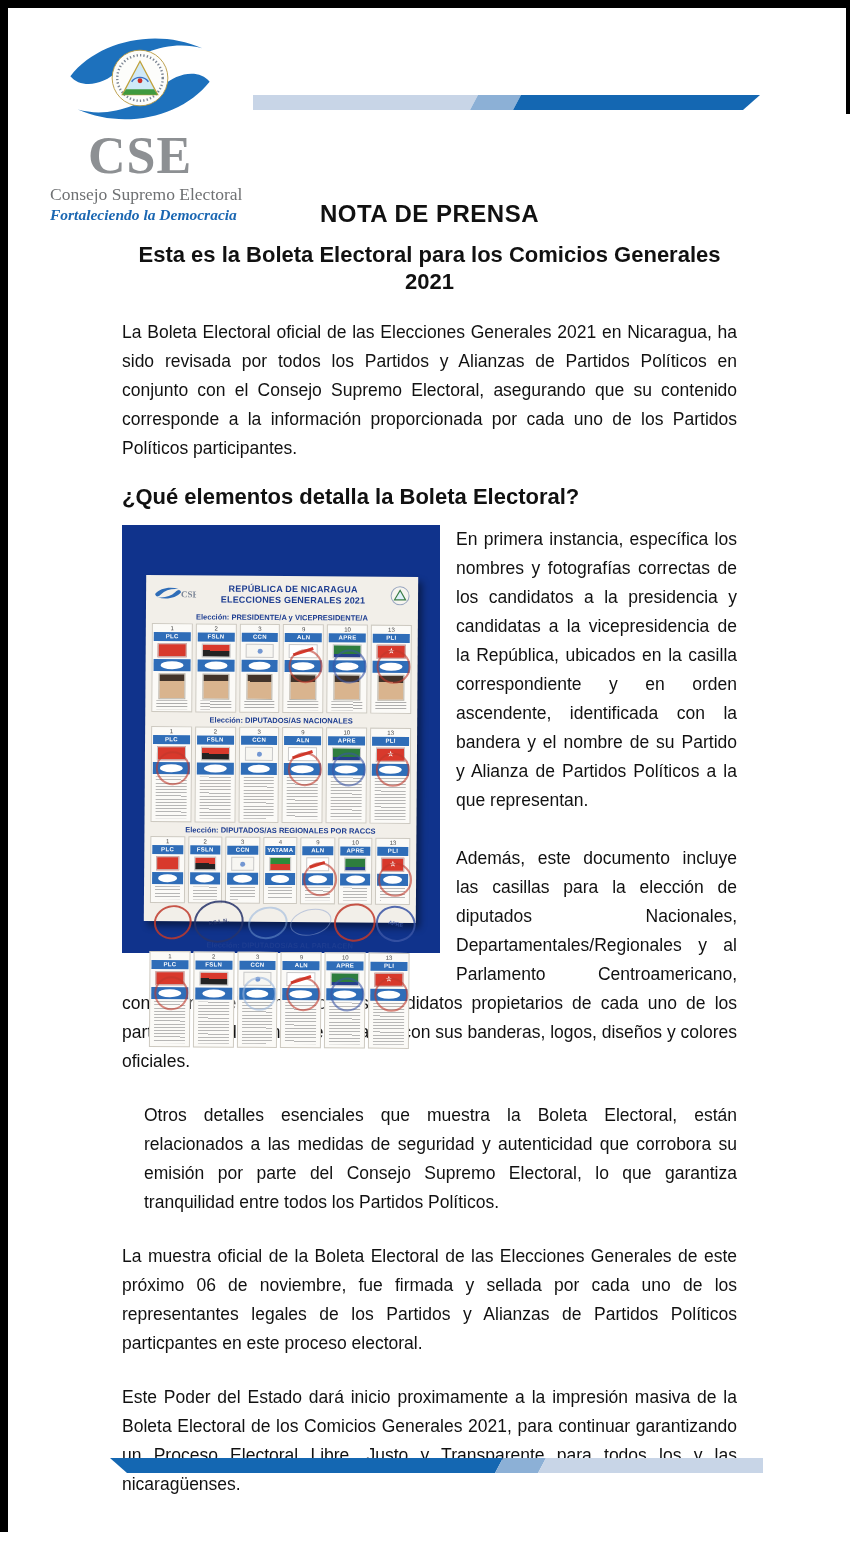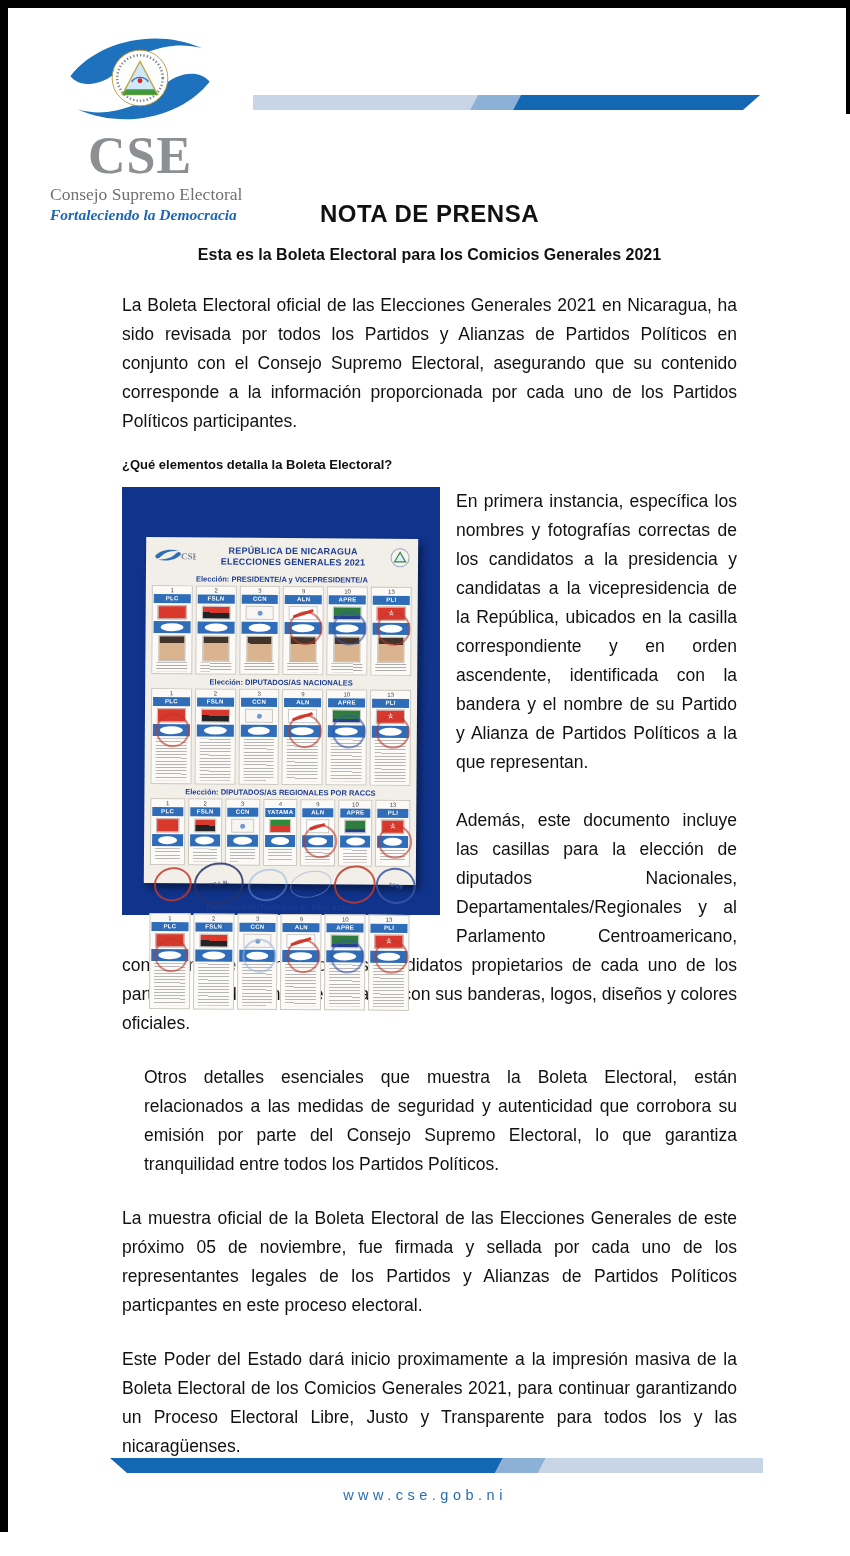--- a/index.html
+++ b/index.html
@@ -18,24 +18,24 @@
   .logo-motto{font-family:"Liberation Serif",serif;font-style:italic;font-weight:bold;
               font-size:15.5px;color:#1b67b2;margin-top:1px;white-space:nowrap;}
 
   
   .bar-top{position:absolute;left:253px;top:95px;}
   .bar-bottom{position:absolute;left:108px;top:1458px;}
 
   
   .content{position:absolute;left:122px;top:0;width:615px;}
   .doc-title{margin-top:200px;font-size:24px;font-weight:bold;text-align:center;letter-spacing:.5px;}
-  .doc-subtitle{margin-top:13px;font-size:16px;line-height:27px;font-weight:bold;text-align:center;}
+  .doc-subtitle{margin-top:13px;font-size:22px;line-height:27px;font-weight:bold;text-align:center;}
   .para{font-size:17.5px;line-height:29px;text-align:justify;margin:0;}
   .p1{margin-top:23px;}
-  .question{margin-top:21px;font-size:13px;font-weight:bold;}
+  .question{margin-top:21px;font-size:22px;font-weight:bold;}
   .media{margin-top:15px;}
   .media .para + .para{margin-top:29px;}
   .after{margin-top:25px;}
 
   
   .ballot-box{float:left;width:318px;height:428px;background:#10338c;margin:0 16px 8px 0;position:relative;}
   .paper{position:absolute;left:23px;top:51px;width:272px;height:346px;background:#f2efe9;
          box-shadow:4px 5px 7px rgba(0,0,0,.45);transform:rotate(.4deg);
          padding:4px 6px;box-sizing:border-box;}
   .bhead{display:flex;align-items:center;justify-content:space-between;height:30px;padding:0 2px;}
@@ -415,26 +415,25 @@
               </div>
             </div>
         </div>
       </div>
 
       <p class="para">En primera instancia, específica los nombres y fotografías correctas de los candidatos a la presidencia y candidatas a la vicepresidencia de la República, ubicados en la casilla correspondiente y en orden ascendente, identificada con la bandera y el nombre de su Partido y Alianza de Partidos Políticos a la que representan.</p>
       <p class="para">Además, este documento incluye las casillas para la elección de diputados Nacionales, Departamentales/Regionales y al Parlamento Centroamericano, conteniendo el nombre de los candidatos propietarios de cada uno de los partidos, debidamente identificados con sus banderas, logos, diseños y colores oficiales.</p>
     </div>
 
     <p class="para after" style="clear:both;margin-left:22px;">Otros detalles esenciales que muestra la Boleta Electoral, están relacionados a las medidas de seguridad y autenticidad que corrobora su emisión por parte del Consejo Supremo Electoral, lo que garantiza tranquilidad entre todos los Partidos Políticos.</p>
-    <p class="para after">La muestra oficial de la Boleta Electoral de las Elecciones Generales de este próximo 05 de noviembre, fue firmada y sellada por cada uno de los representantes legales de los Partidos y Alianzas de Partidos Políticos particpantes en este proceso electoral.</p>
+    <p class="para after">La muestra oficial de la Boleta Electoral de las Elecciones Generales de este próximo 06 de noviembre, fue firmada y sellada por cada uno de los representantes legales de los Partidos y Alianzas de Partidos Políticos particpantes en este proceso electoral.</p>
     <p class="para after">Este Poder del Estado dará inicio proximamente a la impresión masiva de la Boleta Electoral de los Comicios Generales 2021, para continuar garantizando un Proceso Electoral Libre, Justo y Transparente para todos los y las nicaragüenses.</p>
   </div>
 
   <div class="bar-bottom">
     <svg width="655" height="15" viewBox="0 0 655 15">
       <polygon points="2,0 395,0 387,15 19,15" fill="#1467b2"></polygon>
       <polygon points="395,0 438,0 430,15 387,15" fill="#8cb0d6"></polygon>
       <polygon points="438,0 655,0 655,15 430,15" fill="#c8d5e7"></polygon>
     </svg>
   </div>
 
-  <a class="site-url" href="#">www.cse.gob.ni</a>
 </div>
 
 </body></html>

